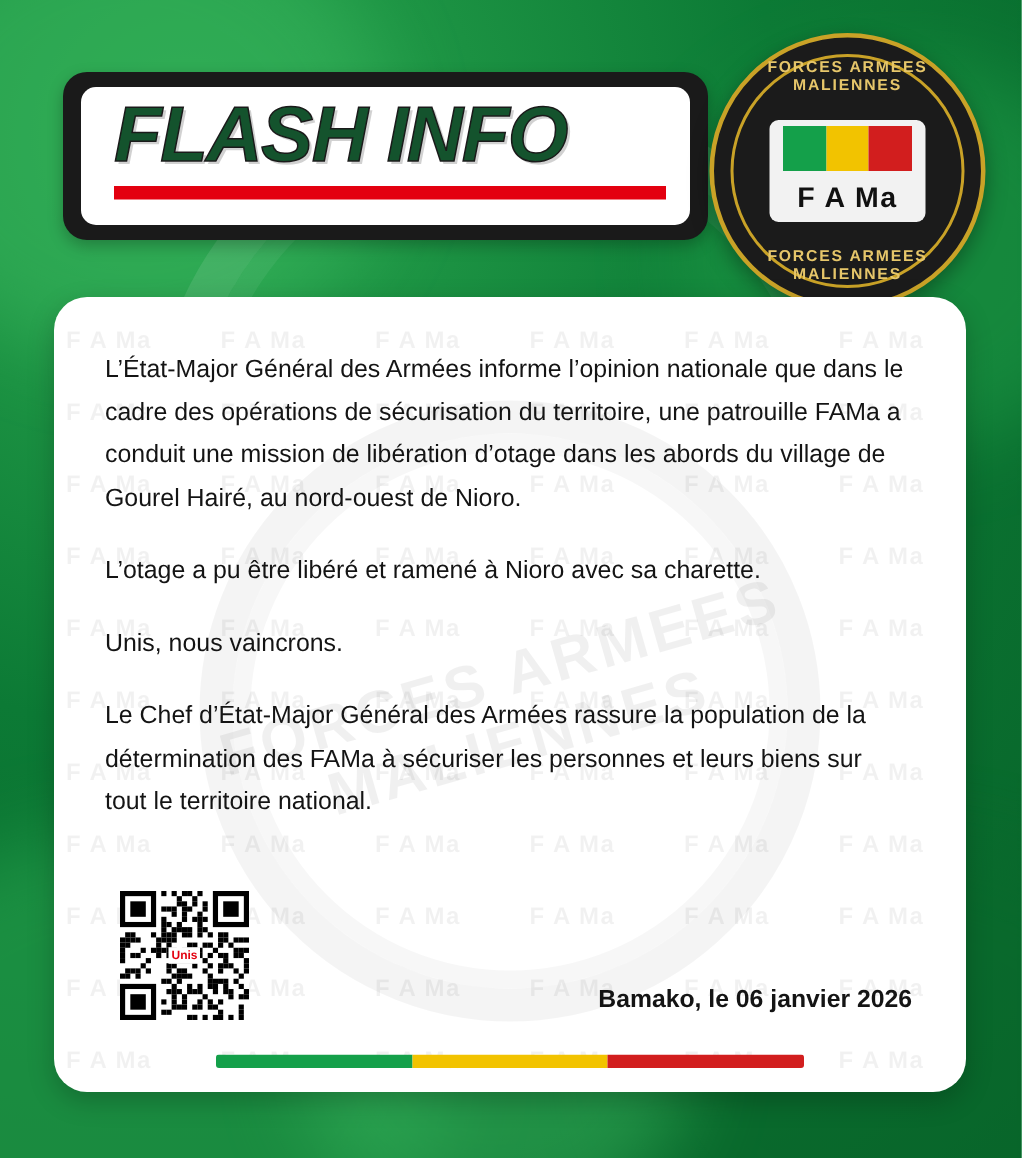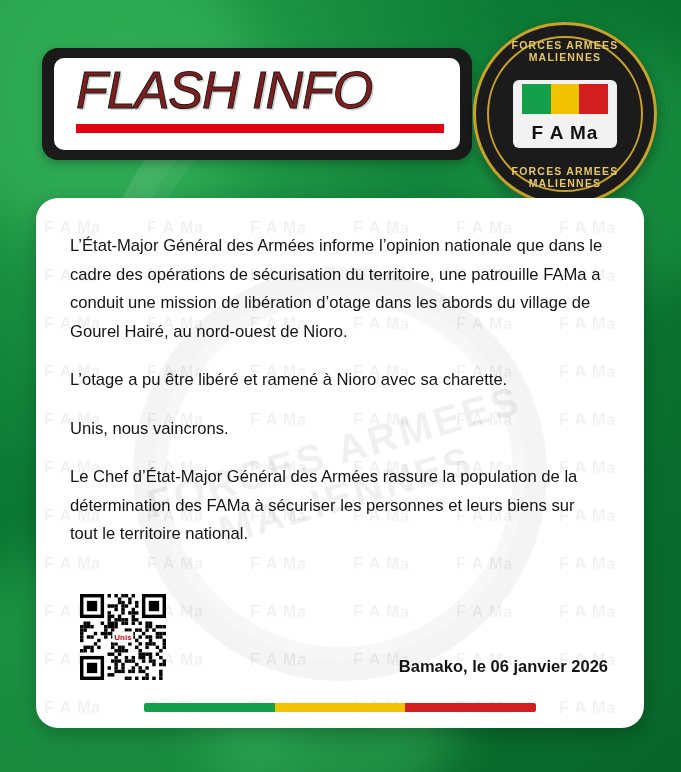--- a/index.html
+++ b/index.html
@@ -86,24 +86,24 @@
     bottom: 10px;
     background: #ffffff;
     border-radius: 10px;
     overflow: hidden;
   }
   .flash-title {
     position: absolute;
     left: 22px;
     top: 2px;
     font-size: 52px;
-    font-weight: 400;
+    font-weight: 700;
     font-style: italic;
     letter-spacing: -1px;
-    color: #7f1d1d;
+    color: #14532d;
     -webkit-text-stroke: 1px #1a1a1a;
     text-shadow: 2px 2px 0 rgba(0,0,0,.18);
     white-space: nowrap;
   }
   .flash-rule {
     position: absolute;
     left: 22px;
     right: 16px;
     top: 66px;
     height: 9px;

